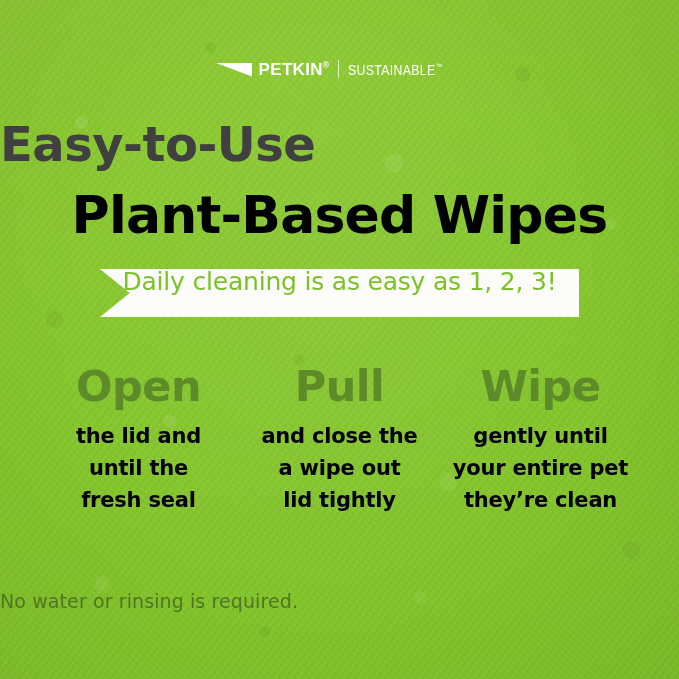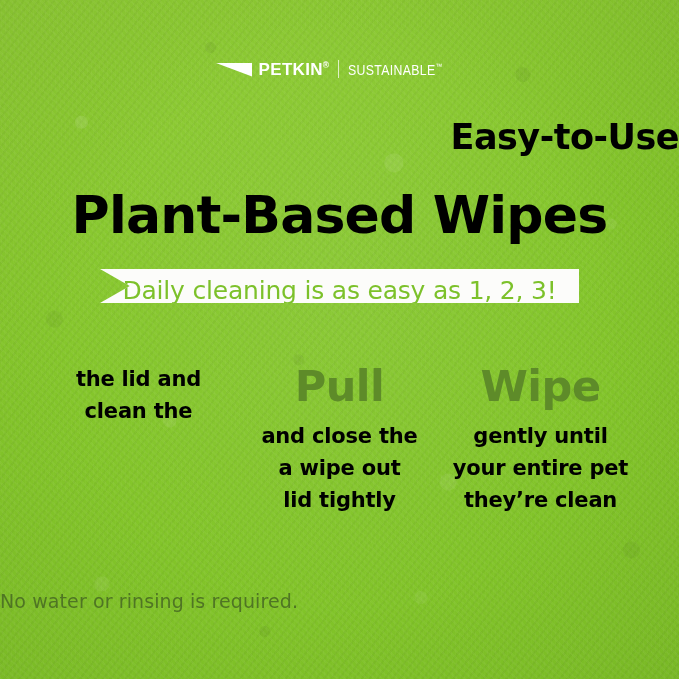--- a/index.html
+++ b/index.html
@@ -113,23 +113,23 @@
     vertical-align: super;
     line-height: 1;
   }
 
   
   .headline-1 {
     position: absolute;
     top: 118px;
     left: 0;
     right: 0;
-    text-align: right;
-    color: #000000;
-    font-size: 35px;
+    text-align: left;
+    color: #404040;
+    font-size: 48px;
     font-weight: bold;
     letter-spacing: -.5px;
     line-height: 1.1;
     font-family: "DejaVu Sans", sans-serif;
   }
   .headline-2 {
     position: absolute;
     top: 187px;
     left: 0;
     right: 0;
@@ -141,24 +141,24 @@
     line-height: 1.1;
     font-family: "DejaVu Sans", sans-serif;
   }
 
   
   .ribbon {
     position: absolute;
     top: 269px;
     left: 100px;
     width: 479px;
-    height: 34px;
+    height: 48px;
     background: #fcfcfa;
     display: flex;
-    align-items: flex-end;
+    align-items: flex-start;
     justify-content: center;
     -webkit-clip-path: polygon(
       0% 0%, 100% 0%, 100% 100%, 0% 100%,
       0% 100%, 6.2% 50%, 0% 0%);
     clip-path: polygon(
       0 0, 100% 0, 100% 100%,
       93.8% 100%, 100% 50%, 93.8% 0,
       100% 0, 100% 100%, 0 100%, 6.2% 50%
     );
   }
@@ -239,23 +239,25 @@
     <div class="headline-1">Easy-to-Use</div>
     <div class="headline-2">Plant-Based Wipes</div>
 
     <div class="ribbon">
       <span class="ribbon-text">Daily cleaning is as easy as 1, 2, 3!</span>
     </div>
 
     <div class="steps">
 
       <div class="step">
+        <div class="step-title">Open</div>
         <div class="step-body">
           <span>the lid and</span>
-          <span>clean the</span>
+          <span>until the</span>
+          <span>fresh seal</span>
         </div>
       </div>
 
       <div class="step">
         <div class="step-title">Pull</div>
         <div class="step-body">
           <span>and close the</span>
           <span>a wipe out</span>
           <span>lid tightly</span>
         </div>

